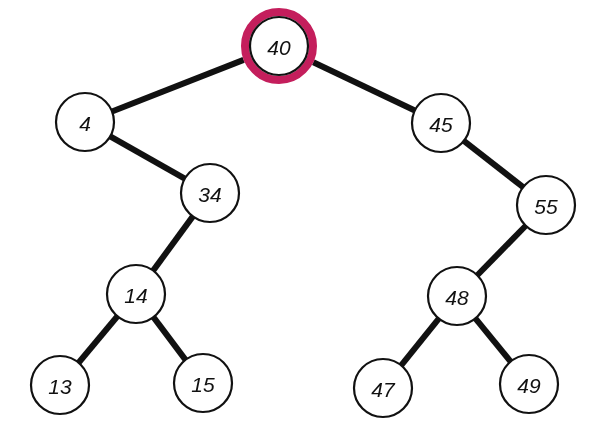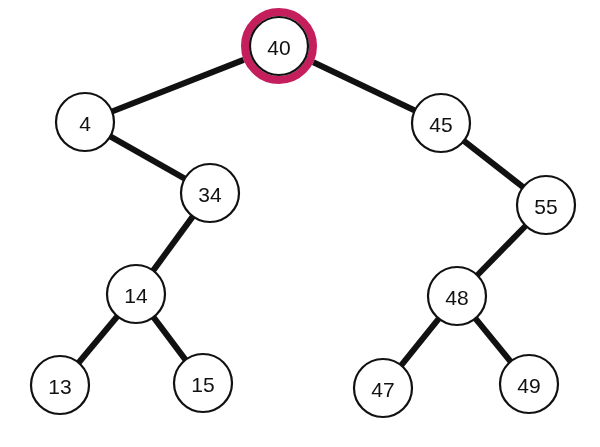--- a/index.html
+++ b/index.html
@@ -11,20 +11,21 @@
     width: 600px;
     height: 447px;
     font-family: "Liberation Sans", sans-serif;
     overflow: hidden;
   }
   #tree-canvas {
     position: relative;
     width: 600px;
     height: 447px;
     background: #ffffff;
+    font-style: italic;
   }
   svg#tree-svg {
     position: absolute;
     top: 0;
     left: 0;
     width: 600px;
     height: 447px;
     display: block;
   }
   .edge-line {

